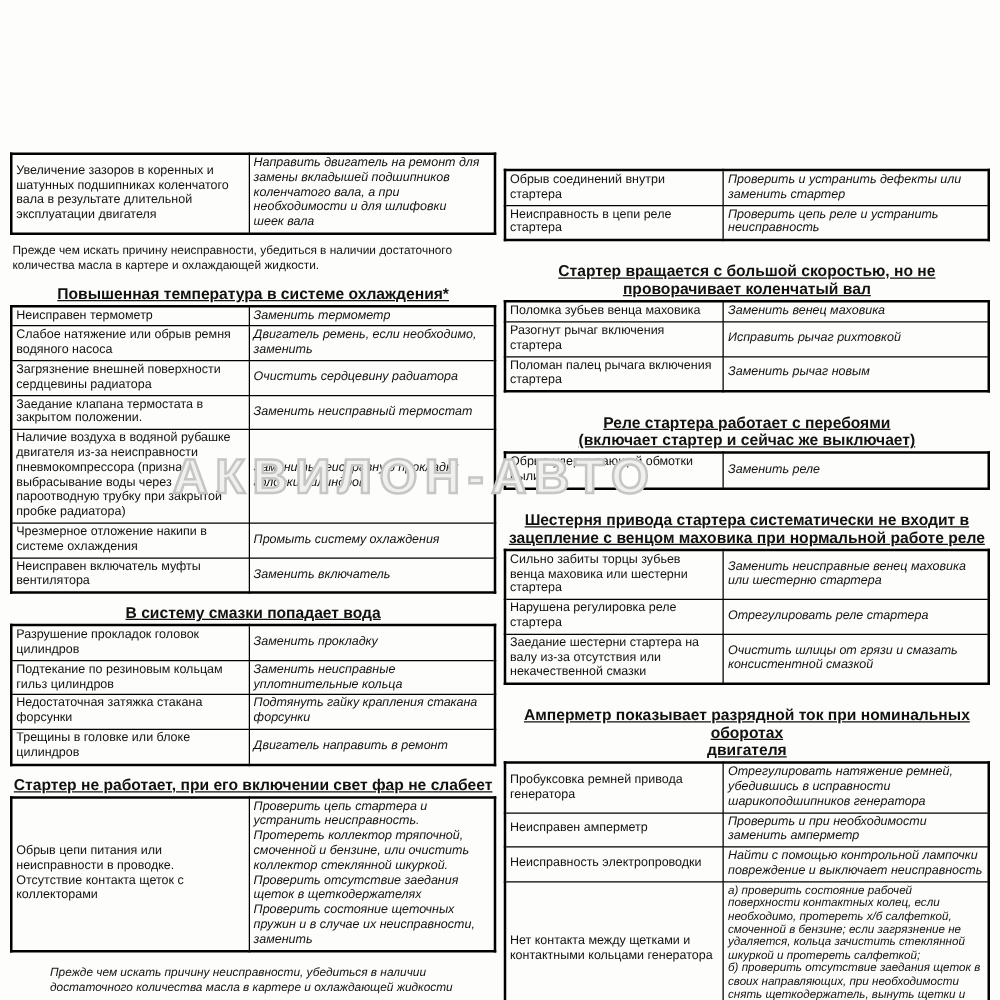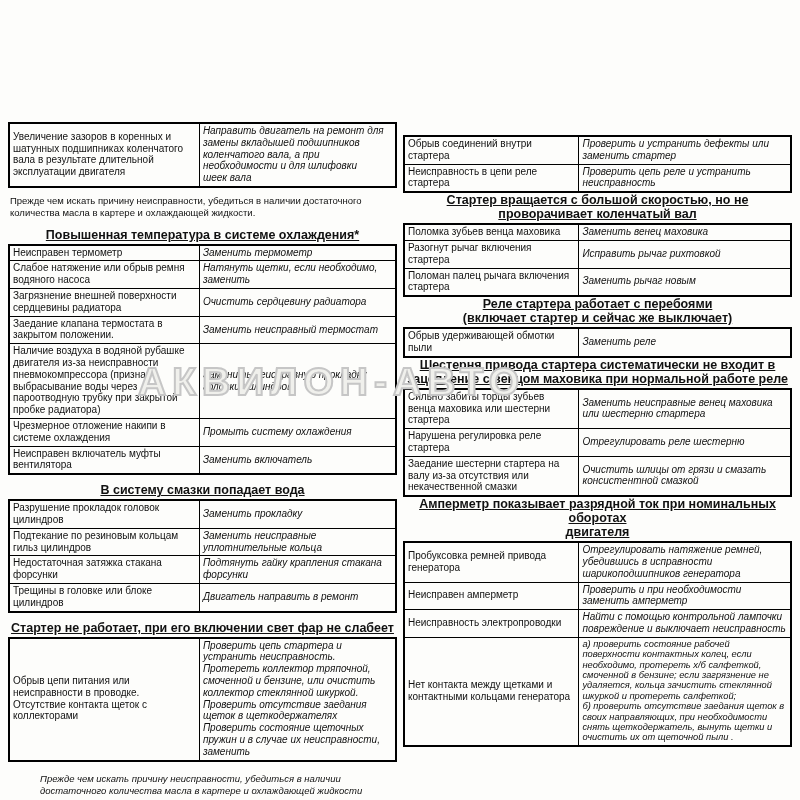--- a/index.html
+++ b/index.html
@@ -29,21 +29,21 @@
   .col-right table.tbl td:first-child{width:43%;}
   td.c-remedy{font-weight:normal;font-style:italic;}
   td.c-remedy.dense{font-size:9.3px;line-height:1.12;}
 
   .section-title{
     font-weight:bold;font-size:12.5px;line-height:1.12;
     text-align:center;margin:8px 0 2px 0;
     text-decoration:underline;
     white-space:pre-line;
   }
-  .col-right .section-title{margin-top:0;}
+  .col-right .section-title{margin-top:17px;}
 
   .note{
     font-size:9.5px;line-height:1.3;margin:7px 0 2px 2px;
     white-space:pre-line;
   }
   .footer-note{
     font-size:9.5px;line-height:1.3;font-style:italic;
     margin:11px 10px 0 32px;
     white-space:pre-line;
   }
@@ -77,21 +77,21 @@
   <div>
     <div class="section-title">Повышенная температура в системе охлаждения*</div>
     <table class="tbl">
       <tbody>
           <tr>
             <td class="c-fault">Неисправен термометр</td>
             <td class="c-remedy">Заменить термометр</td>
           </tr>
           <tr>
             <td class="c-fault">Слабое натяжение или обрыв ремня водяного насоса</td>
-            <td class="c-remedy">Натянуть щетки, если необходимо, заменить</td>
+            <td class="c-remedy">Двигатель ремень, если необходимо, заменить</td>
           </tr>
           <tr>
             <td class="c-fault">Загрязнение внешней поверхности сердцевины радиатора</td>
             <td class="c-remedy">Очистить сердцевину радиатора</td>
           </tr>
           <tr>
             <td class="c-fault">Заедание клапана термостата в закрытом положении.</td>
             <td class="c-remedy">Заменить неисправный термостат</td>
           </tr>
           <tr>
@@ -201,21 +201,21 @@
     <div class="section-title">Шестерня привода стартера систематически не входит в
 зацепление с венцом маховика при нормальной работе реле</div>
     <table class="tbl">
       <tbody>
           <tr>
             <td class="c-fault">Сильно забиты торцы зубьев венца маховика или шестерни стартера</td>
             <td class="c-remedy">Заменить неисправные венец маховика или шестерню стартера</td>
           </tr>
           <tr>
             <td class="c-fault">Нарушена регулировка реле стартера</td>
-            <td class="c-remedy">Отрегулировать реле шестерню</td>
+            <td class="c-remedy">Отрегулировать реле стартера</td>
           </tr>
           <tr>
             <td class="c-fault">Заедание шестерни стартера на валу из-за отсутствия или некачественной смазки</td>
             <td class="c-remedy">Очистить шлицы от грязи и смазать консистентной смазкой</td>
           </tr>
         </tbody>
     </table>
   </div>
 
   <div>

